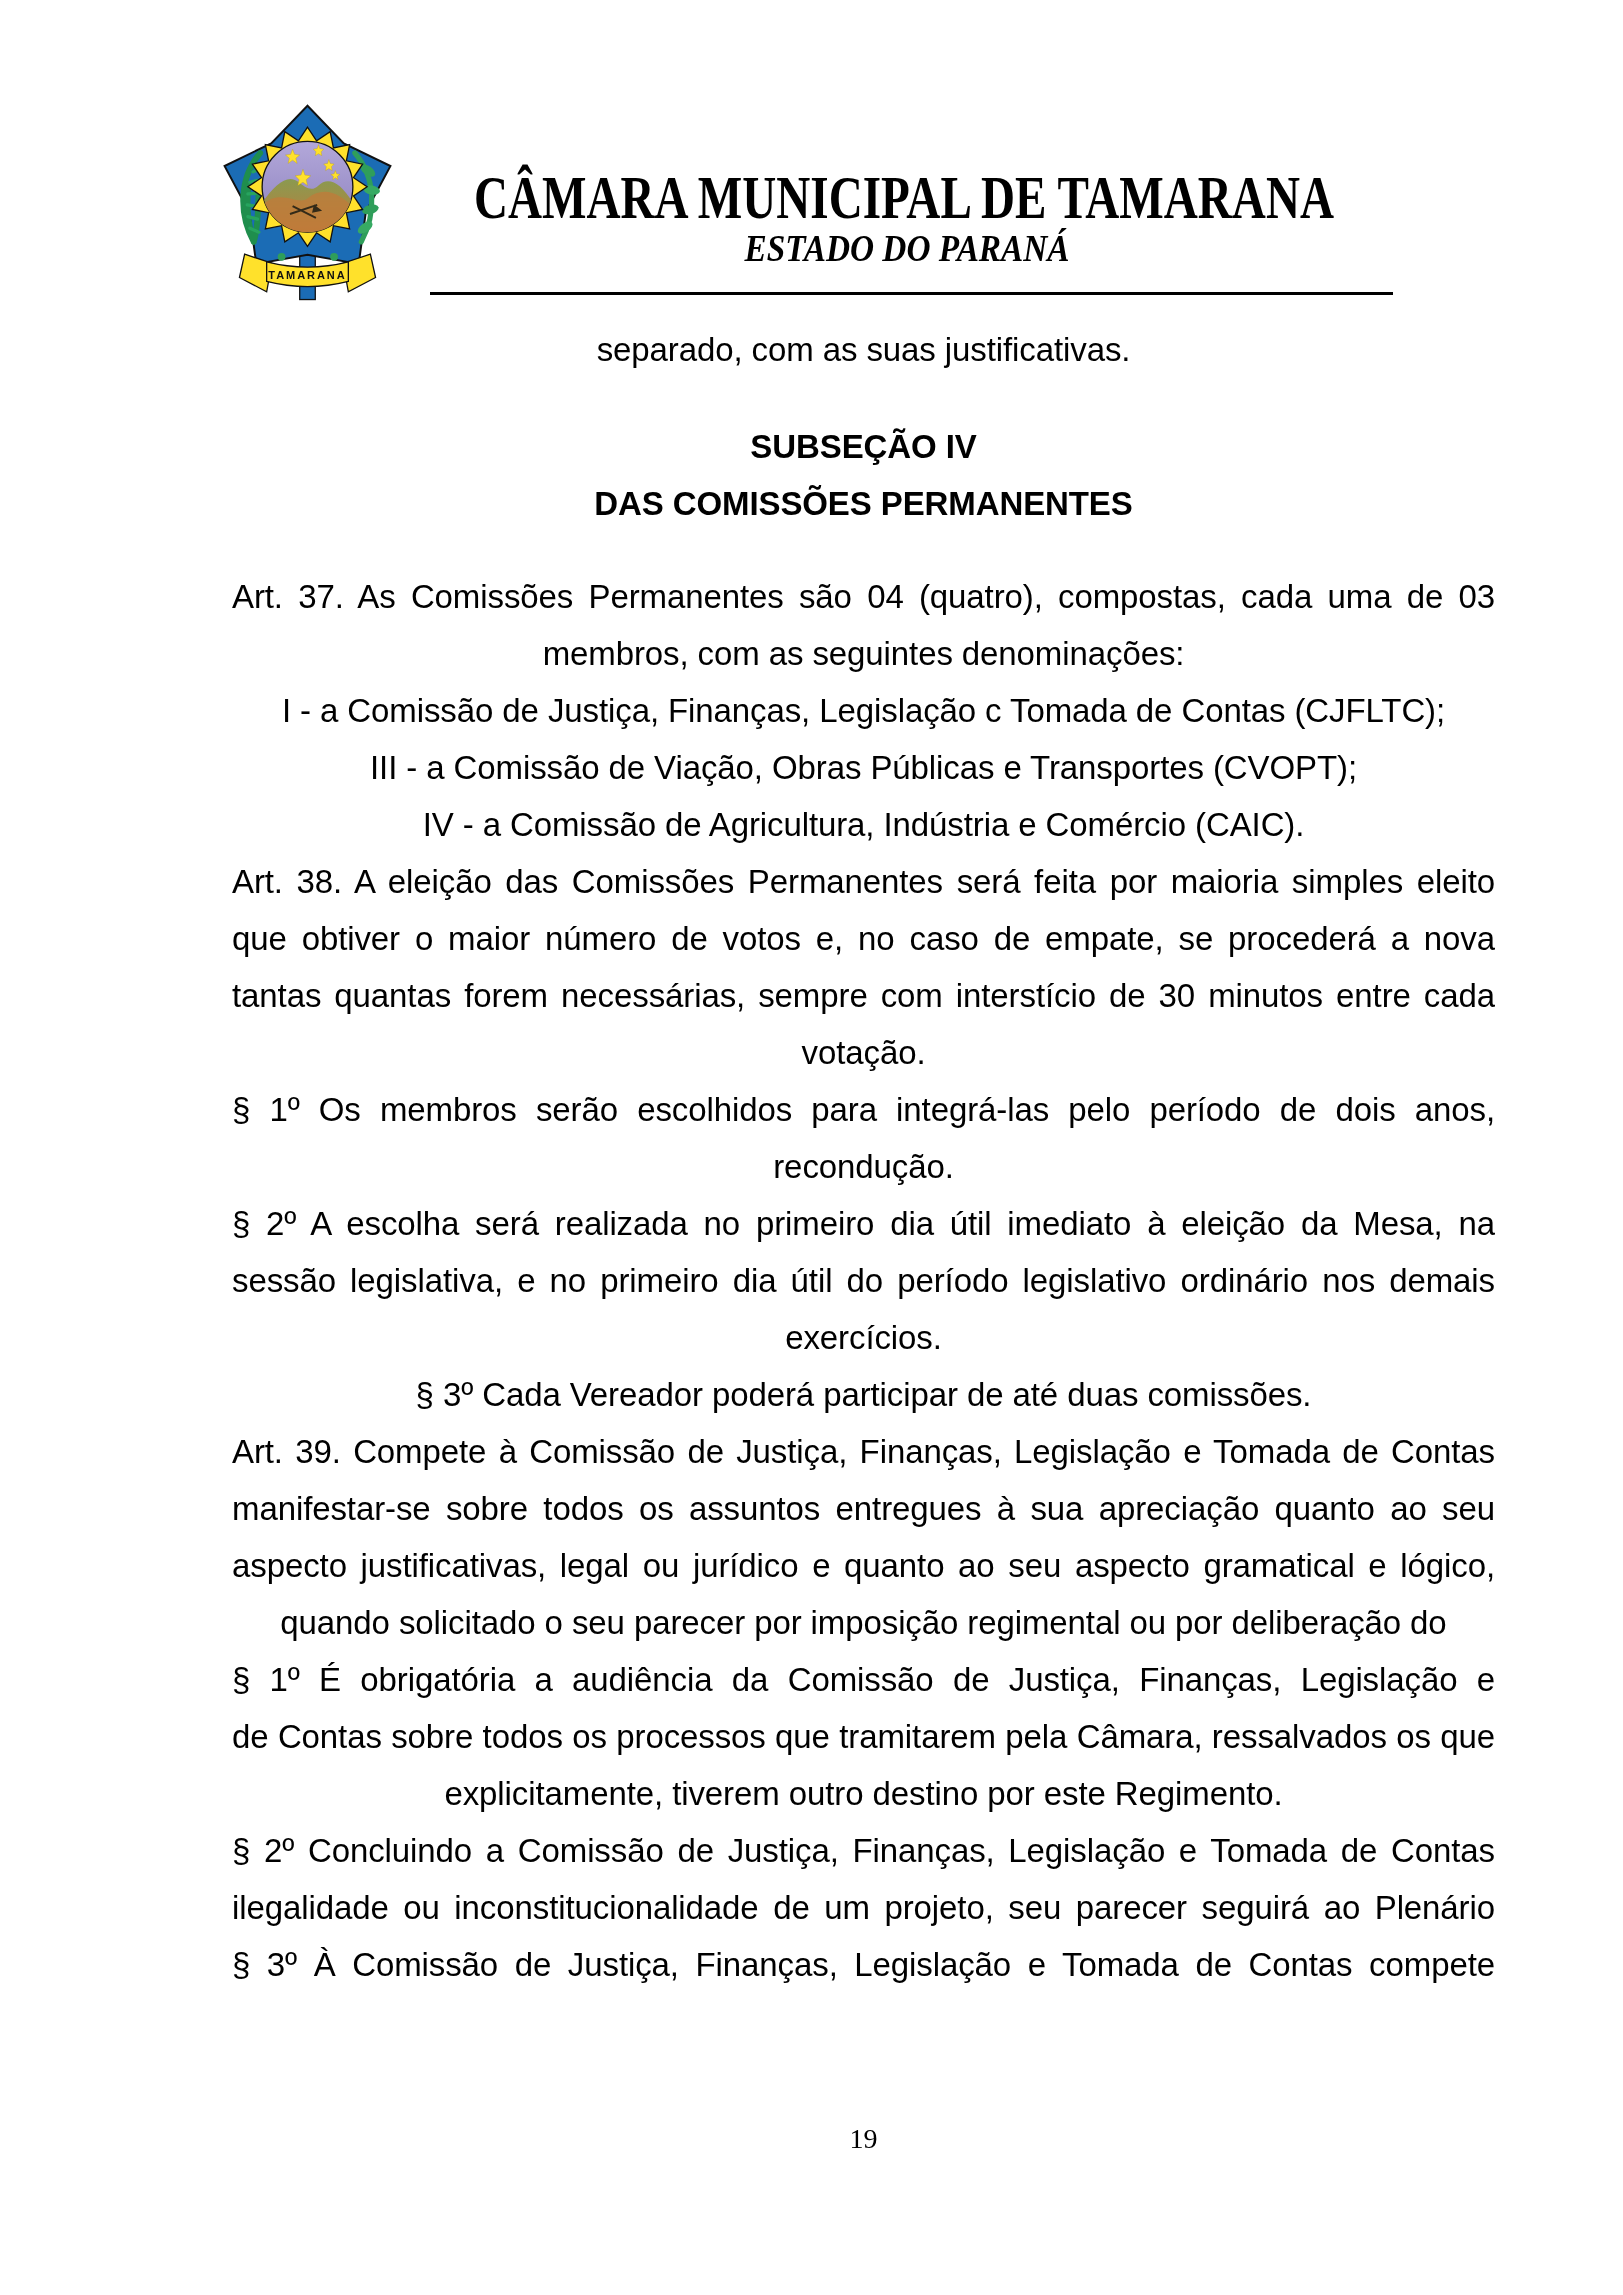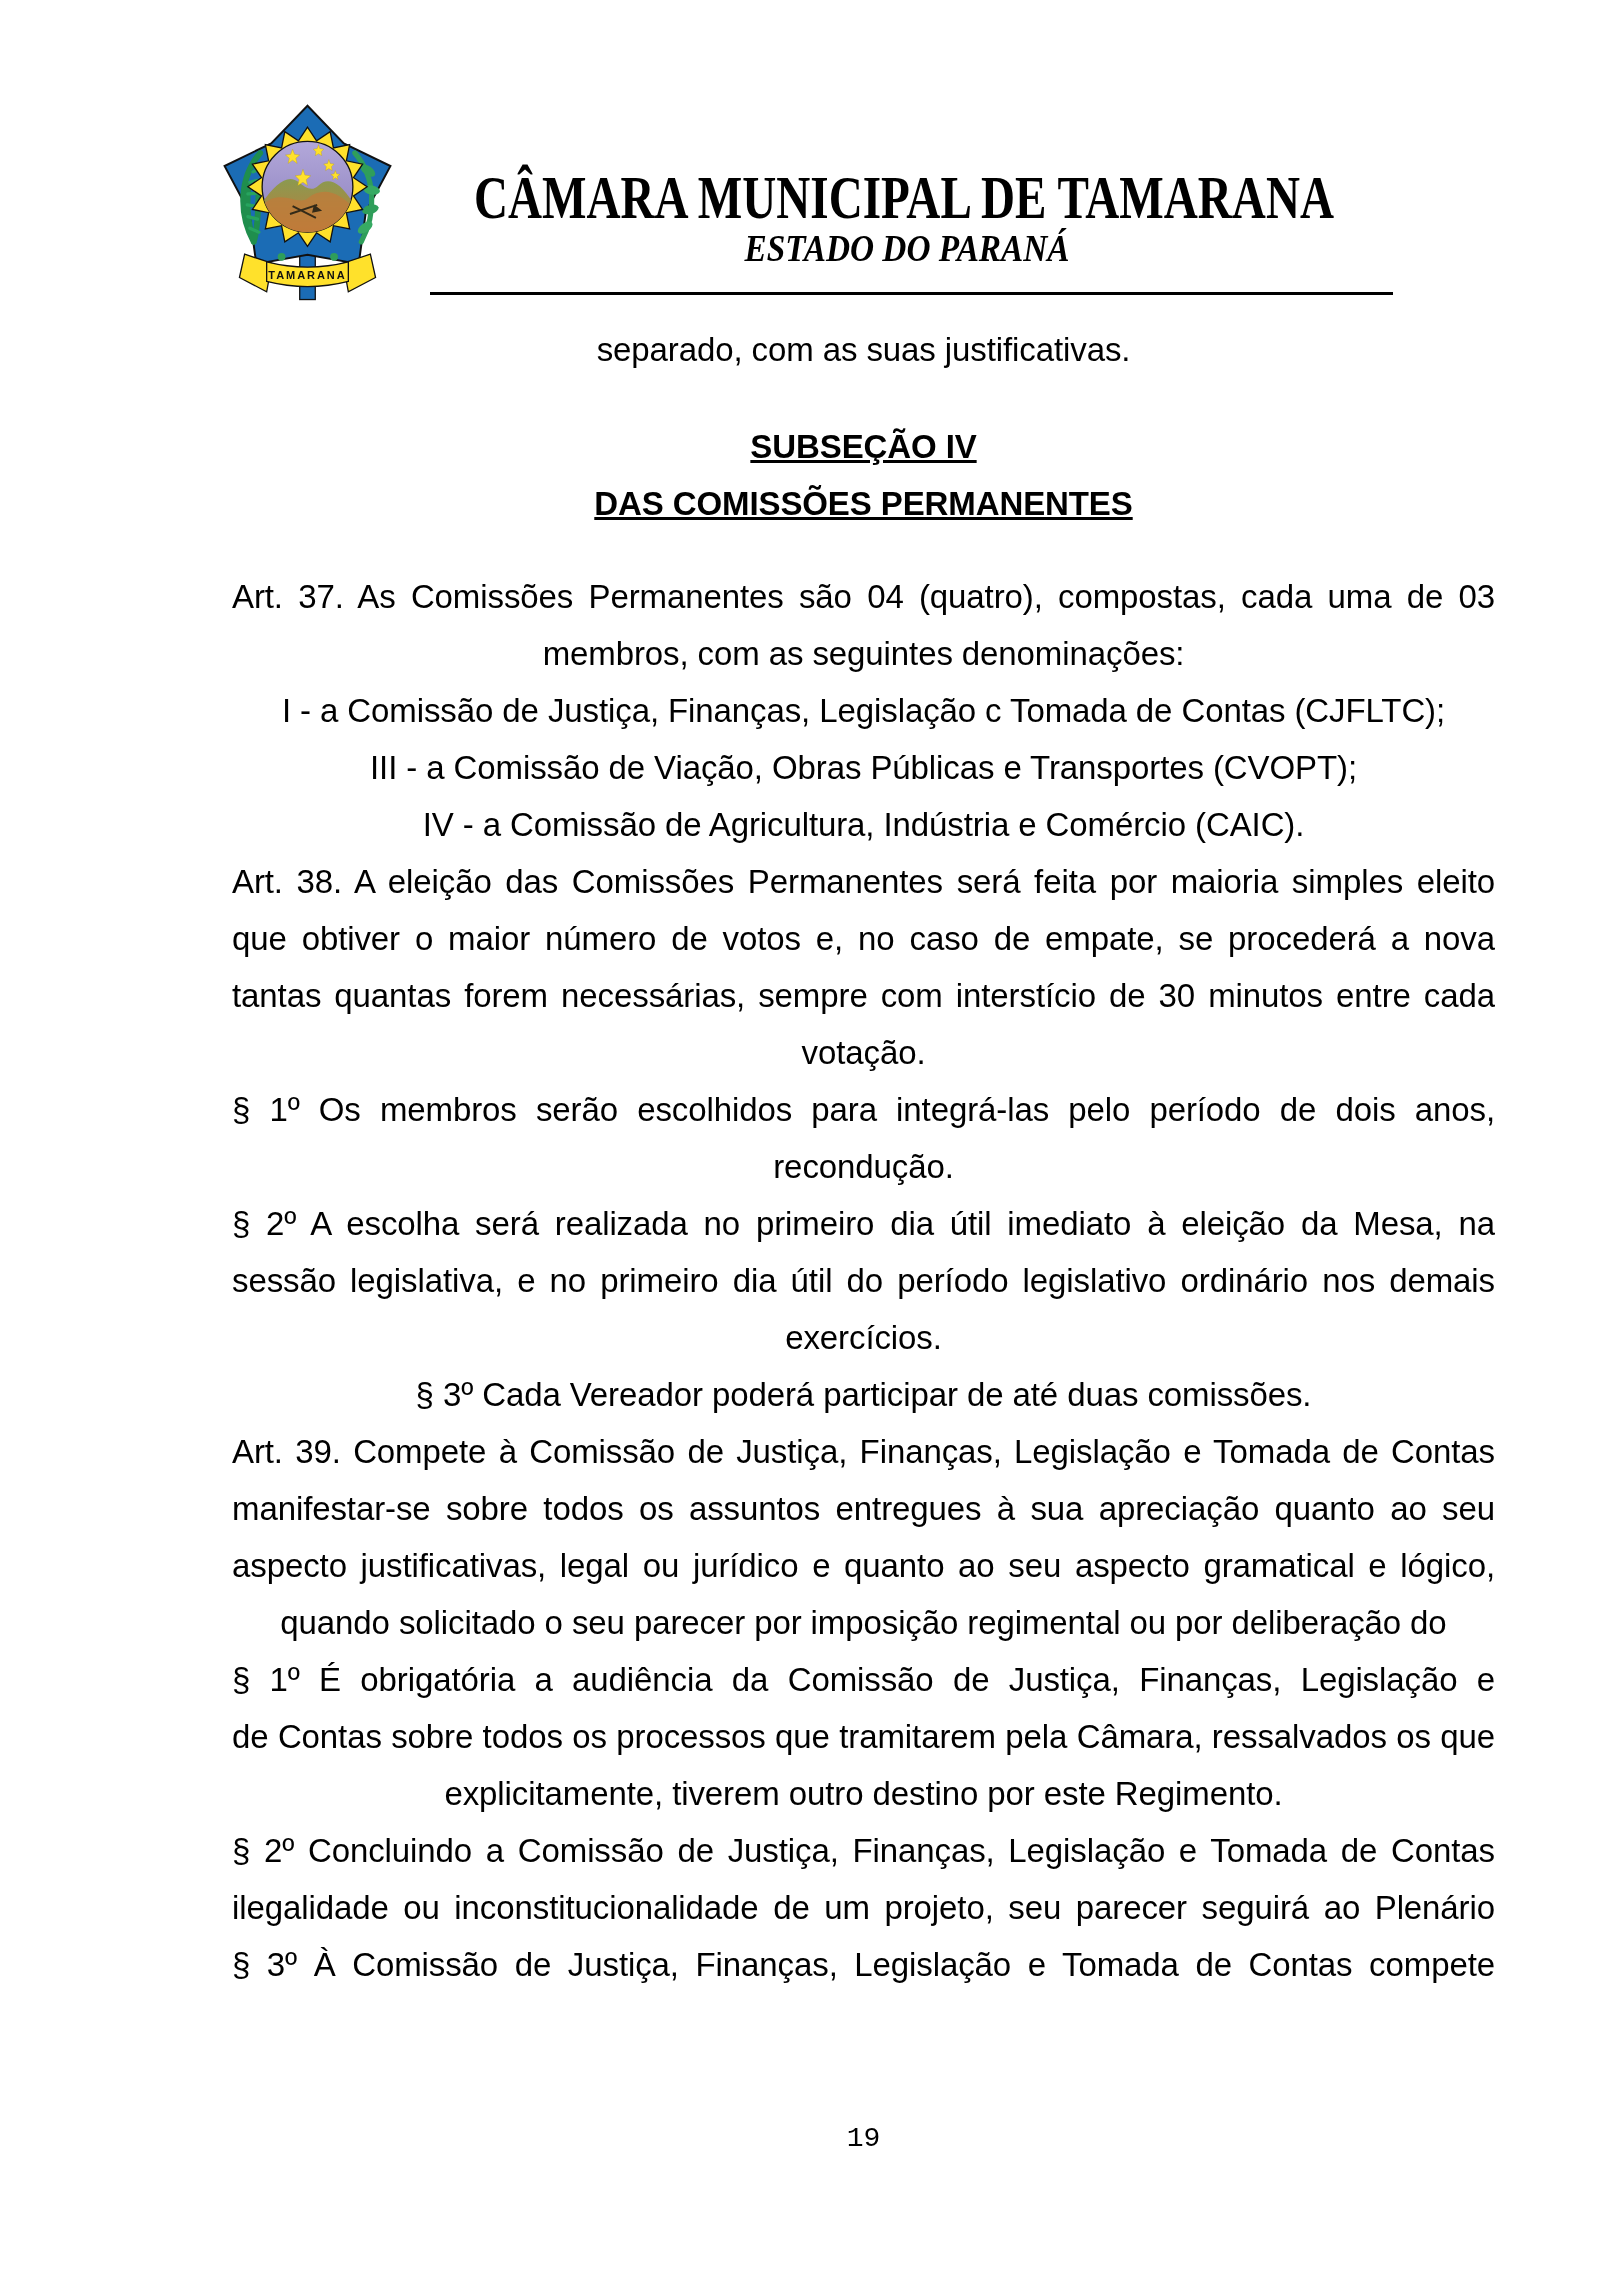--- a/index.html
+++ b/index.html
@@ -37,30 +37,30 @@
     background:#000;
   }
 
   
   .doc{
     position:absolute;left:232px;top:321px;width:1263px;
     font-size:33px;line-height:57px;letter-spacing:-0.1px;
   }
   .line{height:57px;overflow:hidden;text-align:center;}
   .line.fill{text-align:justify;text-align-last:justify;}
-  .headings{margin-top:40px;font-weight:bold;text-decoration:underline;}
+  .headings{margin-top:40px;font-weight:bold;}
   .headings .line{text-align:center;}
   .paragraphs{margin-top:36px;}
   b{font-weight:normal;}
 
   
   .footer{
     position:absolute;left:232px;top:2124px;width:1263px;
     text-align:center;
-    font-family:Liberation Mono, monospace;
+    font-family:Liberation Serif, serif;
     font-size:28px;line-height:30px;
   }
 </style>
 </head>
 <body>
 
 <div class="page">
 
   <div class="logo">
     <svg width="175" height="198" viewBox="0 -8 270 303" xmlns="http://www.w3.org/2000/svg">

